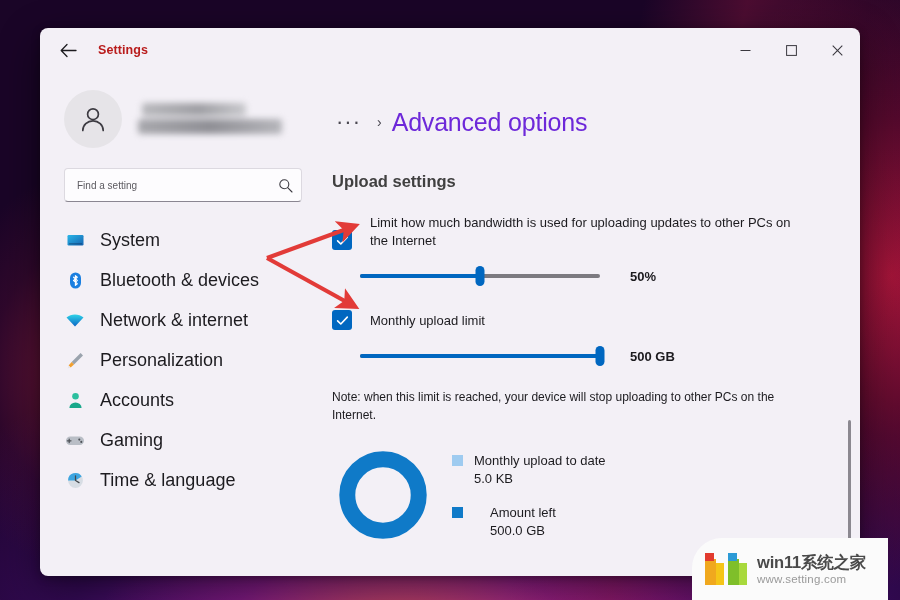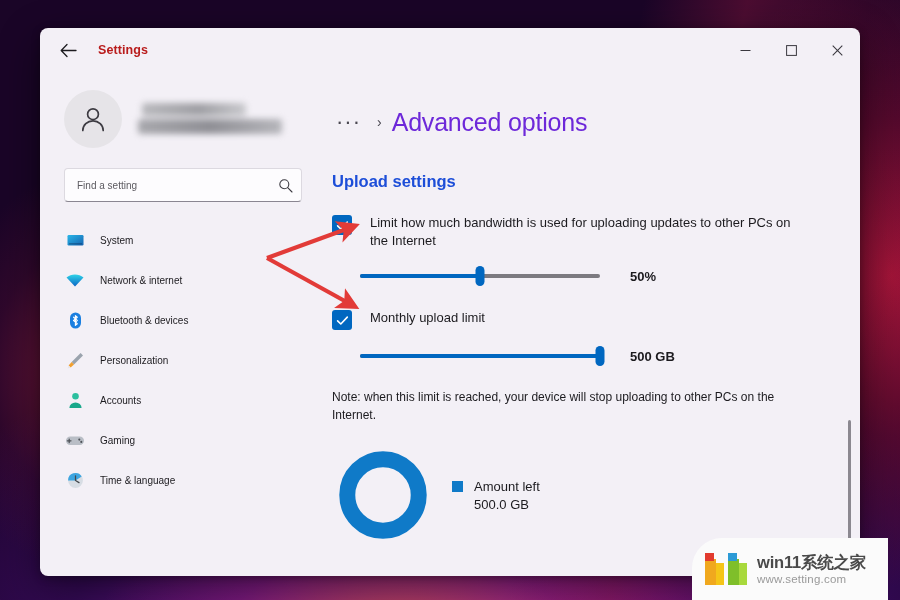--- a/index.html
+++ b/index.html
@@ -130,21 +130,21 @@
     display: flex; align-items: center;
     height: 40px; margin: 0 12px 0 14px;
     padding: 0 10px;
     border-radius: 5px; cursor: pointer;
   }
   .nav-icon {
     width: 22px; height: 22px; flex: none;
     display: flex; align-items: center; justify-content: center;
     margin-right: 14px;
   }
-  .nav-label { font-size: 10px; color: #1c1b1f; }
+  .nav-label { font-size: 18px; color: #1c1b1f; }
 
   
   #main {
     flex: 1; min-width: 0;
     padding: 30px 0 0 0;
     position: relative;
   }
   #breadcrumb {
     display: flex; align-items: center;
     padding-left: 6px;
@@ -157,25 +157,25 @@
   #breadcrumb-sep {
     margin: 0 10px 0 12px; color: #4a4851; font-size: 14px;
   }
   #page-title {
     font-size: 25px; font-weight: 400; color: #6d28d9;
     letter-spacing: -.2px;
   }
 
   #section-title {
     margin: 30px 0 0 6px;
-    font-size: 16.5px; font-weight: 700; color: #1d4ed8;
+    font-size: 16.5px; font-weight: 700; color: #404040;
   }
 
   .setting-row {
-    display: flex; align-items: flex-start;
+    display: flex; align-items: flex-end;
     margin: 23px 0 0 6px;
     padding-right: 28px;
   }
   .checkbox {
     width: 20px; height: 20px; flex: none;
     border-radius: 3px;
     background: #0067c0;
     display: flex; align-items: center; justify-content: center;
     cursor: pointer; margin-top: 1px;
   }
@@ -219,21 +219,21 @@
   }
 
   
   #usage-chart {
     display: flex; align-items: center;
     margin: 24px 0 0 10px;
   }
   #donut { width: 94px; height: 94px; flex: none; }
   #legend { margin-left: 22px; }
   .legend-item { display: flex; align-items: flex-start; }
-  .legend-item + .legend-item { margin-top: 16px; }
+  .legend-item + .legend-item { margin-top: 16px; gap: 16px; }
   .legend-swatch {
     width: 11px; height: 11px; flex: none;
     margin-top: 4px; margin-right: 11px;
   }
   .legend-name { font-size: 13px; color: #1c1b1f; line-height: 17px; }
   .legend-value { font-size: 13px; color: #1c1b1f; line-height: 17px; }
 
   
   #scrollbar-track {
     position: absolute; right: 4px; top: 0;
@@ -350,47 +350,47 @@
                   </defs>
                 <rect x="1.5" y="4" width="16" height="10.5" rx="1.2" fill="url(#gMon)"></rect>
                 <rect x="3" y="12.3" width="13" height="1.1" fill="#0d2f5c" opacity=".55"></rect>
               </svg>
             </span>
             <span class="nav-label">System</span>
           </div>
 
           <div class="nav-item">
             <span class="nav-icon">
+              <svg width="19" height="19" viewBox="0 0 19 19">
+                <rect x="4" y="1.5" width="11" height="16" rx="5.5" fill="#1a7fe0"></rect>
+                <path d="M7.6 6.2 L11.3 9.5 L9.4 11.1 L9.4 4.6 L11.3 6.2 L7.6 9.5" fill="none" stroke="#fff" stroke-width="1.15" stroke-linejoin="round" stroke-linecap="round"></path>
+                <path d="M9.4 9.5 L9.4 14.4 L11.3 12.8 L7.6 9.5" fill="none" stroke="#fff" stroke-width="1.15" stroke-linejoin="round" stroke-linecap="round"></path>
+              </svg>
+            </span>
+            <span class="nav-label">Bluetooth &amp; devices</span>
+          </div>
+
+          <div class="nav-item">
+            <span class="nav-icon">
               <svg width="20" height="19" viewBox="0 0 20 19">
                 <defs>
                     <linearGradient id="gWifi" x1="0" y1="0" x2="0" y2="1">
                   <stop offset="0" stop-color="#2fd4e8"></stop>
                       <stop offset="1" stop-color="#0b63c4"></stop>
                 </linearGradient>
                   </defs>
                 <path d="M1.5 6.6 A13 13 0 0 1 18.5 6.6 L10 15.6 Z" fill="url(#gWifi)"></path>
               </svg>
             </span>
             <span class="nav-label">Network &amp; internet</span>
           </div>
 
           <div class="nav-item">
             <span class="nav-icon">
               <svg width="19" height="19" viewBox="0 0 19 19">
-                <rect x="4" y="1.5" width="11" height="16" rx="5.5" fill="#1a7fe0"></rect>
-                <path d="M7.6 6.2 L11.3 9.5 L9.4 11.1 L9.4 4.6 L11.3 6.2 L7.6 9.5" fill="none" stroke="#fff" stroke-width="1.15" stroke-linejoin="round" stroke-linecap="round"></path>
-                <path d="M9.4 9.5 L9.4 14.4 L11.3 12.8 L7.6 9.5" fill="none" stroke="#fff" stroke-width="1.15" stroke-linejoin="round" stroke-linecap="round"></path>
-              </svg>
-            </span>
-            <span class="nav-label">Bluetooth &amp; devices</span>
-          </div>
-
-          <div class="nav-item">
-            <span class="nav-icon">
-              <svg width="19" height="19" viewBox="0 0 19 19">
                 <path d="M14.6 2.1 L17 4.5 L8 13.5 L5.6 11.1 Z" fill="#9aa3ad"></path>
                 <path d="M5.6 11.1 L8 13.5 L4.6 16.4 L2.6 14.4 Z" fill="#f0a030"></path>
                 <path d="M2.6 14.4 L4.6 16.4 L1.6 17.4 Z" fill="#e8e6ea"></path>
               </svg>
             </span>
             <span class="nav-label">Personalization</span>
           </div>
 
 
           <div class="nav-item">
@@ -477,20 +477,27 @@
         </div>
 
         <div id="note-text">Note: when this limit is reached, your device will stop uploading to other PCs on the Internet.</div>
 
         <div id="usage-chart">
           <svg id="donut" viewBox="0 0 100 100">
             <circle cx="50" cy="50" r="38" fill="none" stroke="#0f7ac8" stroke-width="17"></circle>
             <circle id="donut-used" cx="50" cy="50" r="38" fill="none" stroke="#9ecbf0" stroke-width="17" stroke-dasharray="0.000002387610392852139 238.76103928521388" transform="rotate(-90 50 50)"></circle>
           </svg>
           <div id="legend">
+            <div class="legend-item">
+              <span class="legend-swatch" id="sw-0" style="background: rgb(158, 203, 240);"></span>
+              <span>
+                <span class="legend-name">Monthly upload to date</span><br>
+                <span class="legend-value">5.0 KB</span>
+              </span>
+            </div>
             <div class="legend-item">
               <span class="legend-swatch" id="sw-1" style="background: rgb(15, 122, 200);"></span>
               <span>
                 <span class="legend-name">Amount left</span><br>
                 <span class="legend-value">500.0 GB</span>
               </span>
             </div>
           </div>
         </div>
 

